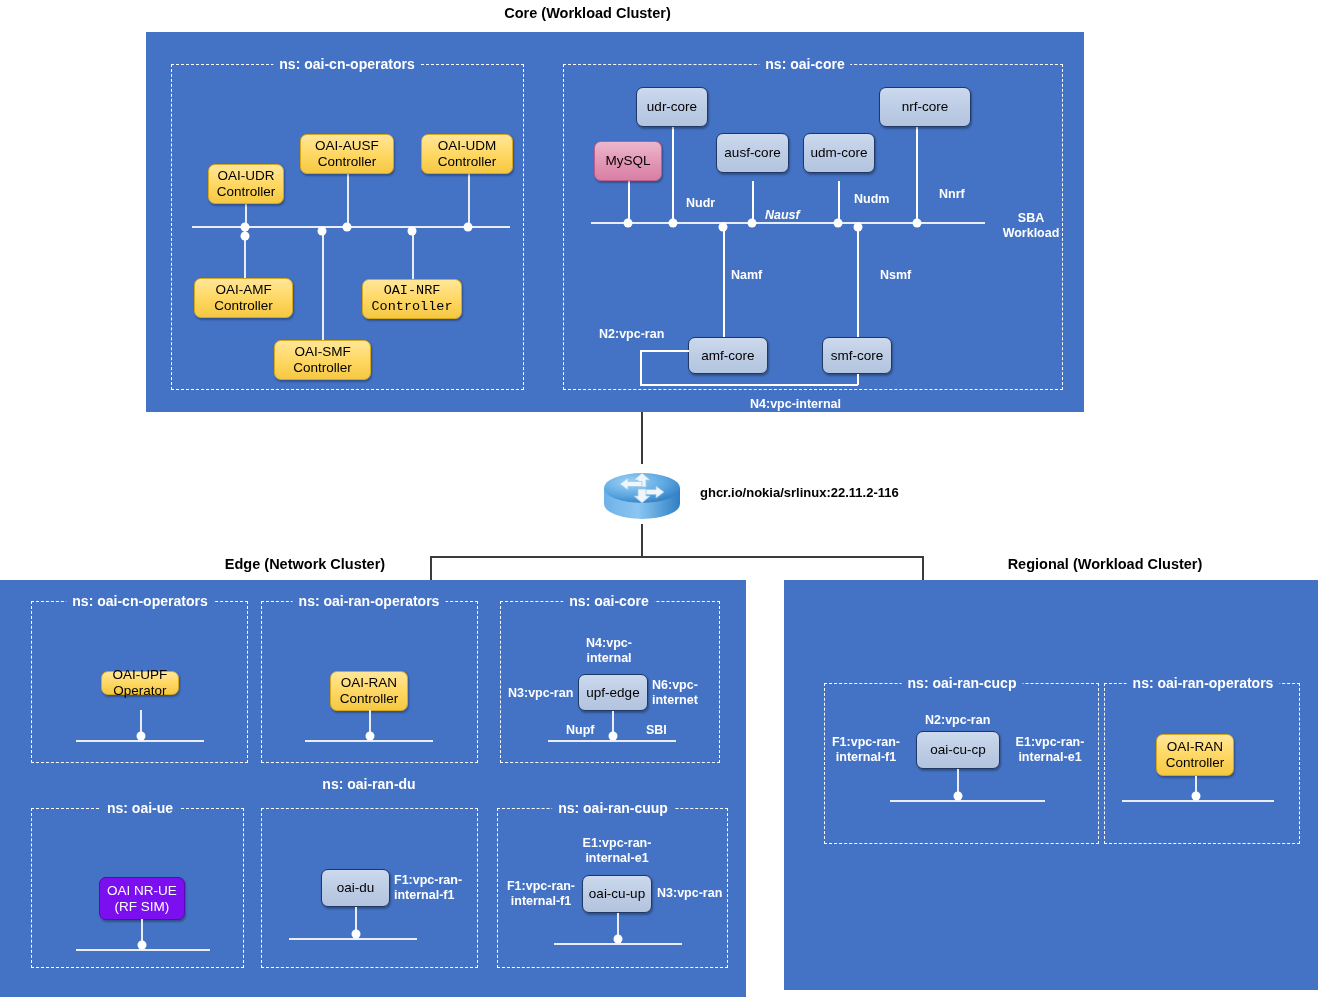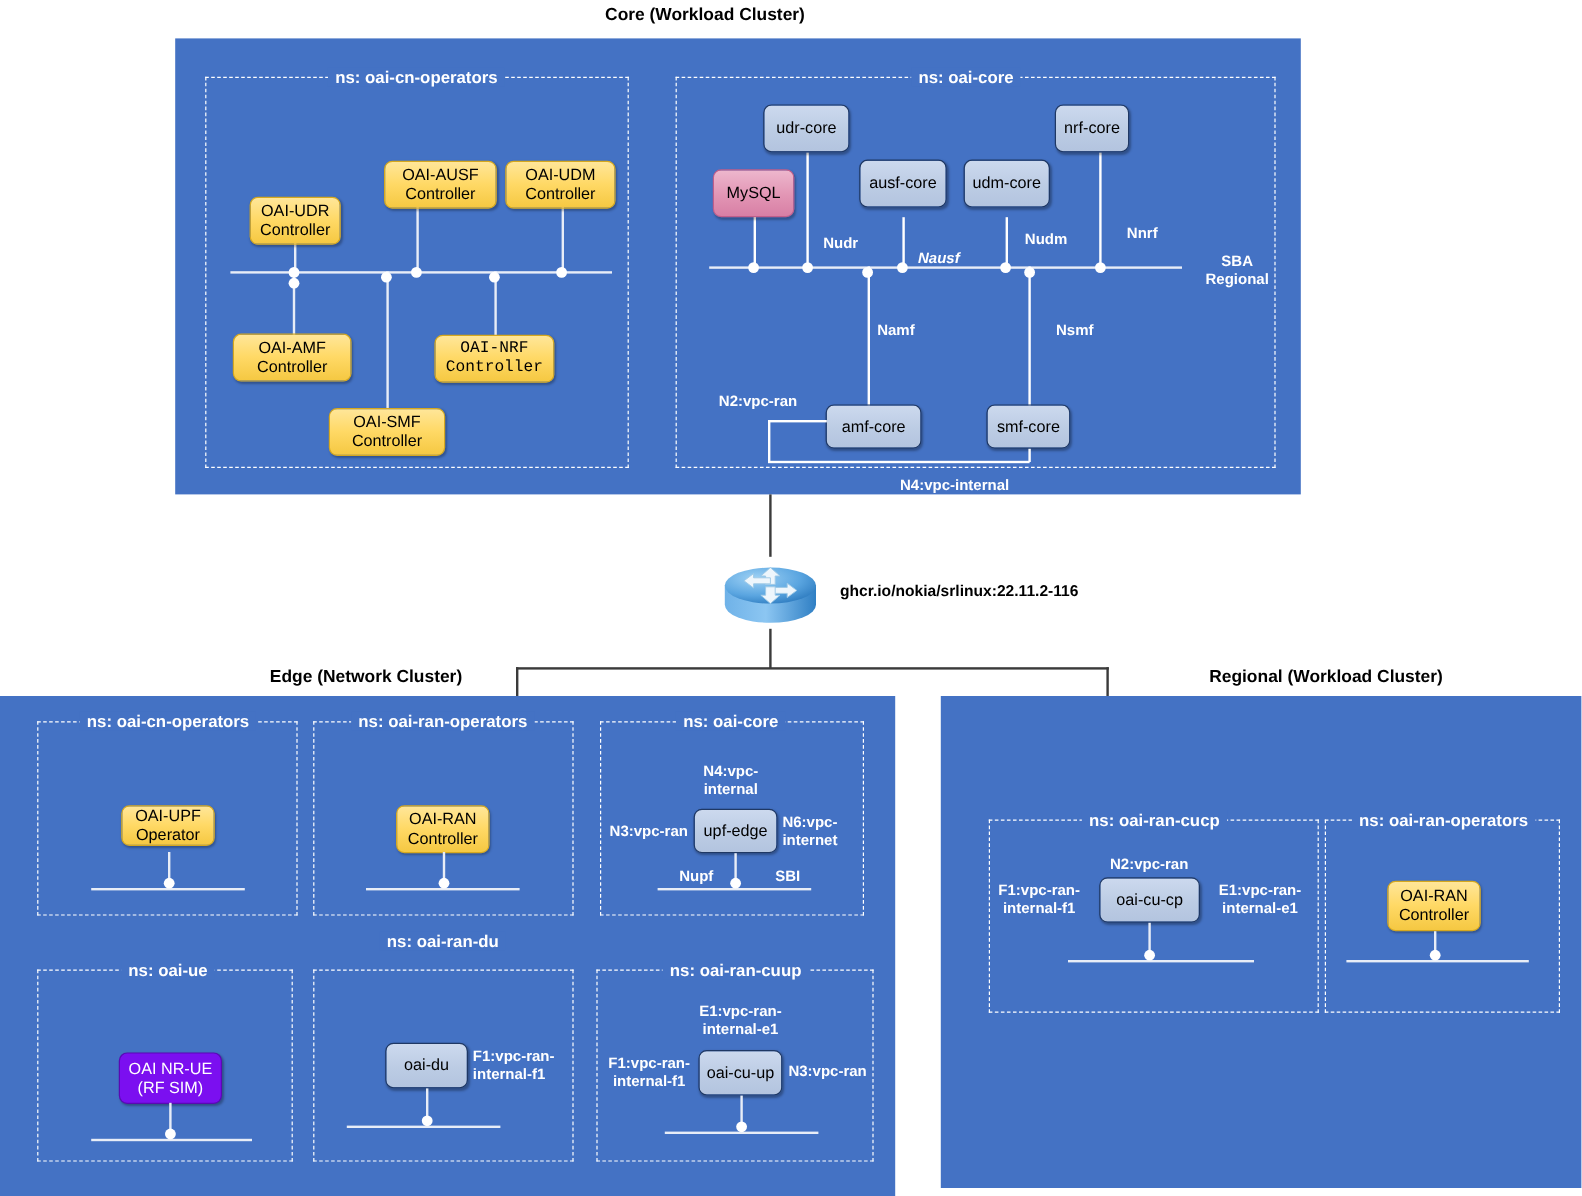--- a/index.html
+++ b/index.html
@@ -86,21 +86,21 @@
 <div class="dot" style="left:245px;top:236px;"></div>
 <div class="dot" style="left:322px;top:231px;"></div>
 <div class="dot" style="left:347px;top:227px;"></div>
 <div class="dot" style="left:412px;top:231px;"></div>
 <div class="dot" style="left:468px;top:227px;"></div>
 
 <div class="node ctrl" style="left:208px;top:164px;width:76px;height:40px;">
   <span style="white-space: pre-line;">OAI-UDR
 Controller</span>
 </div>
-<div class="node ctrl" style="left:300px;top:134px;width:94px;height:40px;margin-left:20px;">
+<div class="node ctrl" style="left:300px;top:134px;width:94px;height:40px;">
   <span style="white-space: pre-line;">OAI-AUSF
 Controller</span>
 </div>
 <div class="node ctrl" style="left:421px;top:134px;width:92px;height:40px;">
   <span style="white-space: pre-line;">OAI-UDM
 Controller</span>
 </div>
 <div class="node ctrl" style="left:194px;top:278px;width:99px;height:40px;">
   <span style="white-space: pre-line;">OAI-AMF
 Controller</span>
@@ -140,21 +140,21 @@
 </div>
 <div class="node mysql" style="left:594px;top:141px;width:68px;height:40px;">
   <span>MySQL</span>
 </div>
 <div class="node core" style="left:716px;top:133px;width:73px;height:40px;">
   <span>ausf-core</span>
 </div>
 <div class="node core" style="left:803px;top:133px;width:72px;height:40px;">
   <span>udm-core</span>
 </div>
-<div class="node core" style="left:879px;top:87px;width:62px;height:40px;">
+<div class="node core" style="left:879px;top:87px;width:92px;height:40px;">
   <span>nrf-core</span>
 </div>
 <div class="node core" style="left:688px;top:337px;width:80px;height:37px;">
   <span>amf-core</span>
 </div>
 <div class="node core" style="left:822px;top:337px;width:70px;height:37px;">
   <span>smf-core</span>
 </div>
 
 <div class="wline-h" style="left:640px;top:350px;width:49px;"></div>
@@ -162,21 +162,21 @@
 <div class="wline-h" style="left:640px;top:384px;width:218px;"></div>
 <div class="wline-v" style="left:857px;top:374px;height:11px;"></div>
 
 <div class="iflabel" style="left:686px;top:196px;">Nudr</div>
 <div class="iflabel" style="left:765px;top:208px;font-style:italic;">Nausf</div>
 <div class="iflabel" style="left:854px;top:192px;">Nudm</div>
 <div class="iflabel" style="left:939px;top:187px;">Nnrf</div>
 <div class="iflabel" style="left:731px;top:268px;">Namf</div>
 <div class="iflabel" style="left:880px;top:268px;">Nsmf</div>
 <div class="iflabel" style="left:1002px;top:211px;width:58px;white-space:pre-line;">SBA
-Regional</div>
+Workload</div>
 <div class="iflabel" style="left:599px;top:327px;">N2:vpc-ran</div>
 <div class="iflabel" style="left:750px;top:397px;">N4:vpc-internal</div>
 
 <div class="dark-v" style="left:641px;top:412px;height:52px;"></div>
 
 <div class="router" style="left:598px;top:462px;width:88px;height:62px;">
   <svg width="88" height="62" viewBox="0 0 88 62" xmlns="http://www.w3.org/2000/svg">
     <defs>
       <linearGradient id="rBody" x1="0" y1="0" x2="1" y2="0">
         <stop offset="0%" stop-color="#6fb2e8"></stop>
@@ -205,21 +205,21 @@
 <div class="dark-h" style="left:430px;top:556px;width:494px;"></div>
 <div class="dark-v" style="left:430px;top:556px;height:25px;"></div>
 <div class="dark-v" style="left:922px;top:556px;height:25px;"></div>
 
 <div class="cluster-title" style="left:130px;top:556px;width:350px;">Edge (Network Cluster)</div>
 
 <div class="cluster" style="left:0px;top:580px;width:746px;height:417px;"></div>
 
 <div class="ns" style="left:31px;top:601px;width:217px;height:162px;"></div>
 <div class="ns-label" style="left:140px;top:601px;">ns: oai-cn-operators</div>
-<div class="node ctrl" style="left:101px;top:671px;width:78px;height:34px;">
+<div class="node ctrl" style="left:101px;top:671px;width:78px;height:24px;">
   <span style="white-space: pre-line;">OAI-UPF
 Operator</span>
 </div>
 <div class="stub-v" style="left:140px;top:710px;height:27px;"></div>
 <div class="busline" style="left:76px;top:740px;width:128px;"></div>
 <div class="dot" style="left:141px;top:736px;"></div>
 
 <div class="ns" style="left:261px;top:601px;width:217px;height:162px;"></div>
 <div class="ns-label" style="left:369px;top:601px;">ns: oai-ran-operators</div>
 <div class="node ctrl" style="left:330px;top:671px;width:78px;height:40px;">

